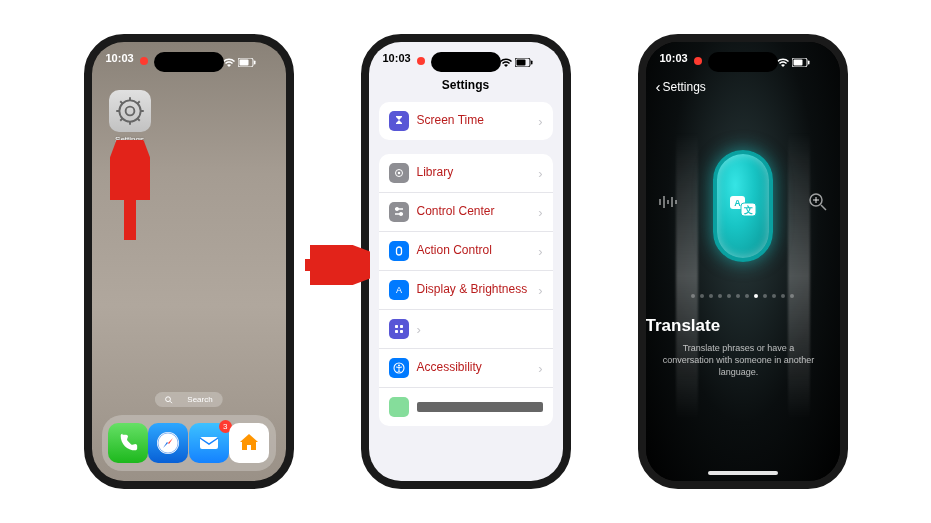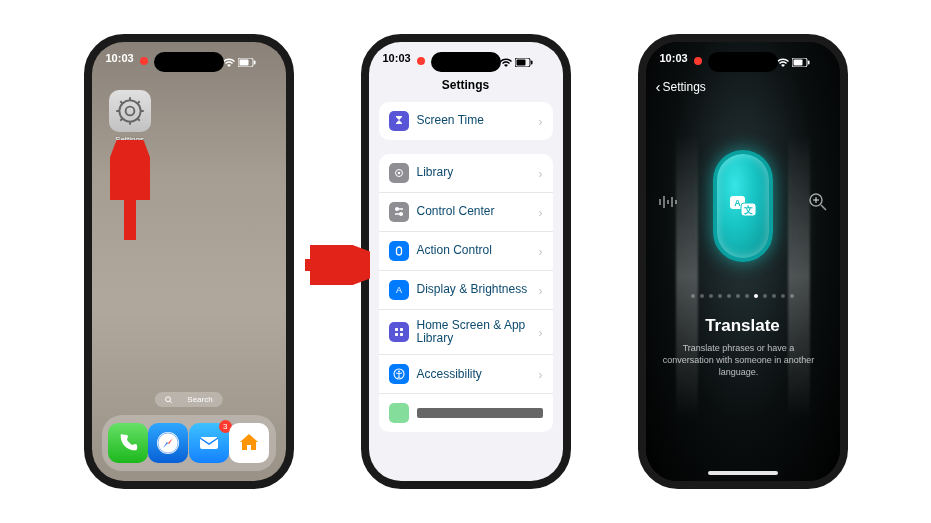--- a/index.html
+++ b/index.html
@@ -163,21 +163,21 @@
   }
   .row:last-child { border-bottom: none; }
   .row-icon {
     width: 20px; height: 20px;
     border-radius: 5px;
     display: flex;
     align-items: center;
     justify-content: center;
     flex-shrink: 0;
   }
-  .row-label { flex: 1; font-size: 12px; color: #0c4a6e; line-height: 1.1;}
+  .row-label { flex: 1; font-size: 12px; color: #b91c1c; line-height: 1.1;}
   .chevron { color: #c7c7cc; font-size: 13px; flex-shrink: 0;}
 
   
   .phone3-bg {
     position: absolute; inset: 0;
     background: radial-gradient(ellipse at 50% 40%, #2a3a3c 0%, #0a0e0f 55%, #000 100%);
   }
   .phone3-bg::before, .phone3-bg::after {
     content:"";
     position:absolute;
@@ -225,21 +225,21 @@
   }
   .pager-dot {
     width: 4px; height: 4px;
     border-radius: 50%;
     background: rgba(255,255,255,.3);
   }
   .pager-dot.active { background: #fff; }
   .translate-title {
     position: absolute;
     top: 274px; left: 0; right: 0;
-    text-align: center;
+    text-align: left;
     color: #fff;
     font-size: 17px;
     font-weight: 600;
   }
   .translate-desc {
     position: absolute;
     top: 300px;
     left: 12px; right: 20px;
     text-align: center;
     color: rgba(255,255,255,.7);
@@ -429,21 +429,20 @@
           <div class="row-icon" style="background:#5856d6">
             <svg width="12" height="12" viewBox="0 0 12 12">
                 <g fill="#fff">
                   <rect x="2" y="2" width="3" height="3" rx="0.8"></rect>
                   <rect x="7" y="2" width="3" height="3" rx="0.8"></rect>
                   <rect x="2" y="7" width="3" height="3" rx="0.8"></rect>
                   <rect x="7" y="7" width="3" height="3" rx="0.8"></rect>
                 </g>
               </svg>
           </div>
-          <div class="row-label">Home Screen &amp; App Library</div>
           <div class="chevron">›</div>
         </div>
         <div class="row">
           <div class="row-icon" style="background:#007aff">
             <svg width="12" height="12" viewBox="0 0 12 12">
                 <circle cx="6" cy="6" r="5" fill="none" stroke="#fff" stroke-width="1.1"></circle>
                 <circle cx="6" cy="3.5" r="1" fill="#fff"></circle>
                 <path d="M3 5l3 .5L9 5M6 5.5v3M6 8.5l-1.5 2M6 8.5l1.5 2" stroke="#fff" stroke-width="1" fill="none"></path>
               </svg>
           </div>

